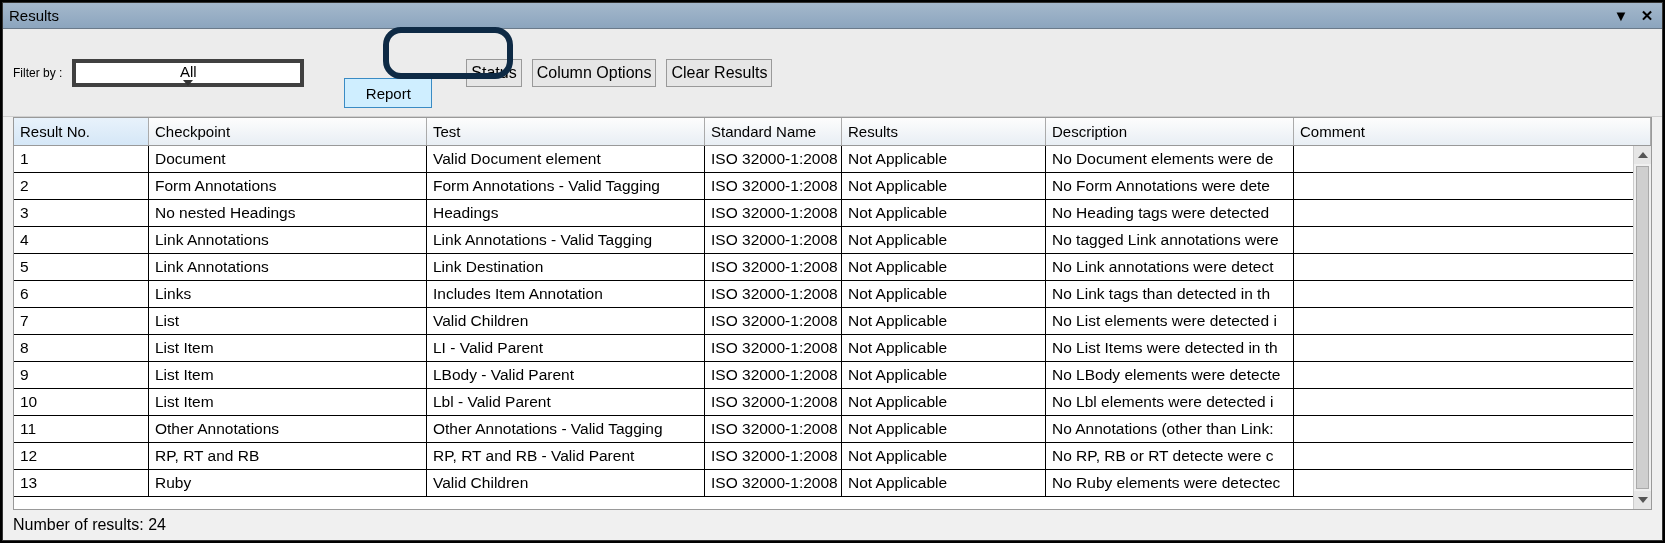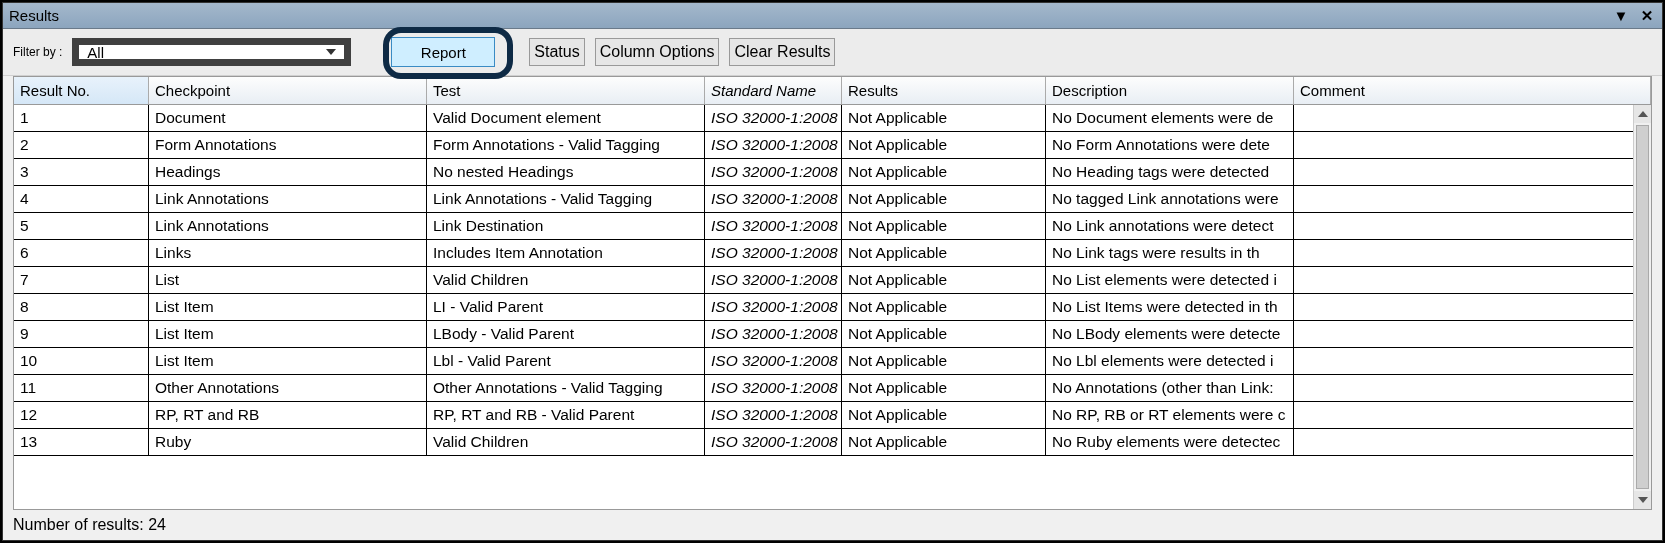--- a/index.html
+++ b/index.html
@@ -43,29 +43,30 @@
       background: #ececec;
       padding: 8px 10px;
       display: flex;
       align-items: center;
       gap: 10px;
       border-bottom: 1px solid #d0d0d0;
       position: relative;
     }
     .filter-label { font-size: 12px; }
     .filter-select {
-      width: 279px;
+      width: 232px;
       height: 28px;
       background: #fff;
-      border: 7px solid #404040;
+      border: 4px solid #404040;
       padding: 0 8px;
       display: flex;
       align-items: center;
       justify-content: space-between;
       cursor: pointer;
+      flex-direction: column;
     }
     .dropdown-arrow {
       width: 0; height: 0;
       border-left: 5px solid transparent;
       border-right: 5px solid transparent;
       border-top: 6px solid #333;
     }
     .tb-btn {
       height: 28px;
       padding: 0 4px;
@@ -83,29 +84,30 @@
       top: -2px;
       width: 130px;
       height: 52px;
       border: 6px solid #0e2a45;
       border-radius: 18px;
       pointer-events: none;
       z-index: 5;
     }
     .report-btn {
       height: 30px;
-      width: 104px;
+      width: 88px;
       background: #cfeeff;
       border: 1px solid #3a8bc4;
       display: flex;
       align-items: center;
       justify-content: center;
       cursor: pointer;
       margin-left: 30px;
       margin-right: 24px;
+      margin-top: 41px;
     }
     .grid-area {
       flex: 1;
       display: flex;
       flex-direction: column;
       background: #fff;
       margin: 0 10px 0 10px;
       border: 1px solid #999;
       overflow: hidden;
     }
@@ -123,21 +125,21 @@
       overflow: hidden;
       white-space: nowrap;
       display: flex;
       align-items: center;
       cursor: pointer;
     }
     .gh.sorted { background: linear-gradient(to bottom, #e8f2fb, #d5e7f7); }
     .col-no   { width: 135px; }
     .col-cp   { width: 278px; }
     .col-test { width: 278px; }
-    .col-std  { width: 137px; font-style: italic; }
+    .col-std  { width: 137px; }
     .col-res  { width: 204px; }
     .col-desc { width: 248px; }
     .col-cmt  { flex: 1; }
     .grid-body {
       flex: 1;
       overflow: hidden;
       position: relative;
       display: flex;
     }
     .rows { flex: 1; }
@@ -248,22 +250,22 @@
             <div class="cell col-no">2</div>
             <div class="cell col-cp">Form Annotations</div>
             <div class="cell col-test">Form Annotations - Valid Tagging</div>
             <div class="cell col-std">ISO 32000-1:2008</div>
             <div class="cell col-res">Not Applicable</div>
             <div class="cell col-desc">No Form Annotations were dete</div>
             <div class="cell col-cmt"></div>
           </div>
           <div class="row">
             <div class="cell col-no">3</div>
+            <div class="cell col-test">No nested Headings</div>
             <div class="cell col-cp">Headings</div>
-            <div class="cell col-test">No nested Headings</div>
             <div class="cell col-std">ISO 32000-1:2008</div>
             <div class="cell col-res">Not Applicable</div>
             <div class="cell col-desc">No Heading tags were detected</div>
             <div class="cell col-cmt"></div>
           </div>
           <div class="row">
             <div class="cell col-no">4</div>
             <div class="cell col-cp">Link Annotations</div>
             <div class="cell col-test">Link Annotations - Valid Tagging</div>
             <div class="cell col-std">ISO 32000-1:2008</div>
@@ -279,21 +281,21 @@
             <div class="cell col-res">Not Applicable</div>
             <div class="cell col-desc">No Link annotations were detect</div>
             <div class="cell col-cmt"></div>
           </div>
           <div class="row">
             <div class="cell col-no">6</div>
             <div class="cell col-cp">Links</div>
             <div class="cell col-test">Includes Item Annotation</div>
             <div class="cell col-std">ISO 32000-1:2008</div>
             <div class="cell col-res">Not Applicable</div>
-            <div class="cell col-desc">No Link tags were results in th</div>
+            <div class="cell col-desc">No Link tags than detected in th</div>
             <div class="cell col-cmt"></div>
           </div>
           <div class="row">
             <div class="cell col-no">7</div>
             <div class="cell col-cp">List</div>
             <div class="cell col-test">Valid Children</div>
             <div class="cell col-std">ISO 32000-1:2008</div>
             <div class="cell col-res">Not Applicable</div>
             <div class="cell col-desc">No List elements were detected i</div>
             <div class="cell col-cmt"></div>
@@ -333,21 +335,21 @@
             <div class="cell col-res">Not Applicable</div>
             <div class="cell col-desc">No Annotations (other than Link:</div>
             <div class="cell col-cmt"></div>
           </div>
           <div class="row">
             <div class="cell col-no">12</div>
             <div class="cell col-cp">RP, RT and RB</div>
             <div class="cell col-test">RP, RT and RB - Valid Parent</div>
             <div class="cell col-std">ISO 32000-1:2008</div>
             <div class="cell col-res">Not Applicable</div>
-            <div class="cell col-desc">No RP, RB or RT elements were c</div>
+            <div class="cell col-desc">No RP, RB or RT detecte were c</div>
             <div class="cell col-cmt"></div>
           </div>
           <div class="row">
             <div class="cell col-no">13</div>
             <div class="cell col-cp">Ruby</div>
             <div class="cell col-test">Valid Children</div>
             <div class="cell col-std">ISO 32000-1:2008</div>
             <div class="cell col-res">Not Applicable</div>
             <div class="cell col-desc">No Ruby elements were detectec</div>
             <div class="cell col-cmt"></div>

